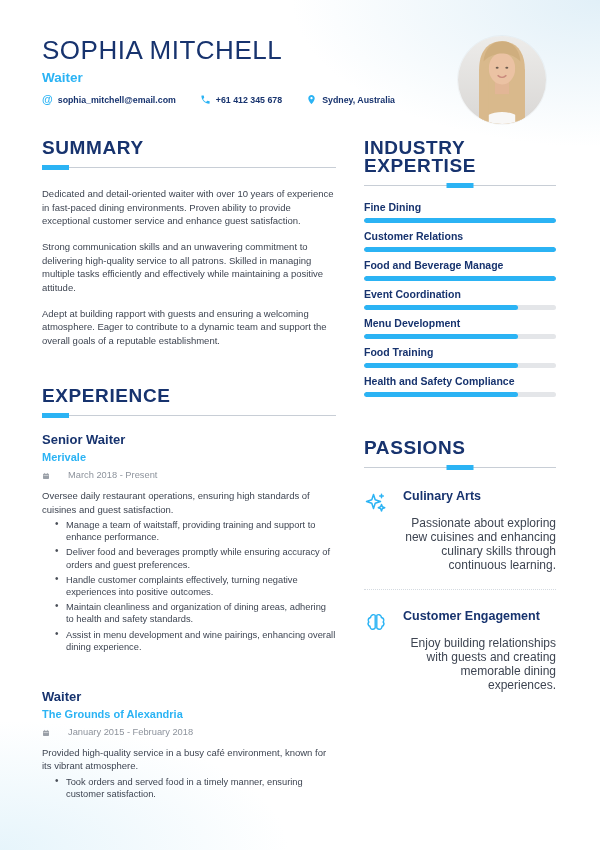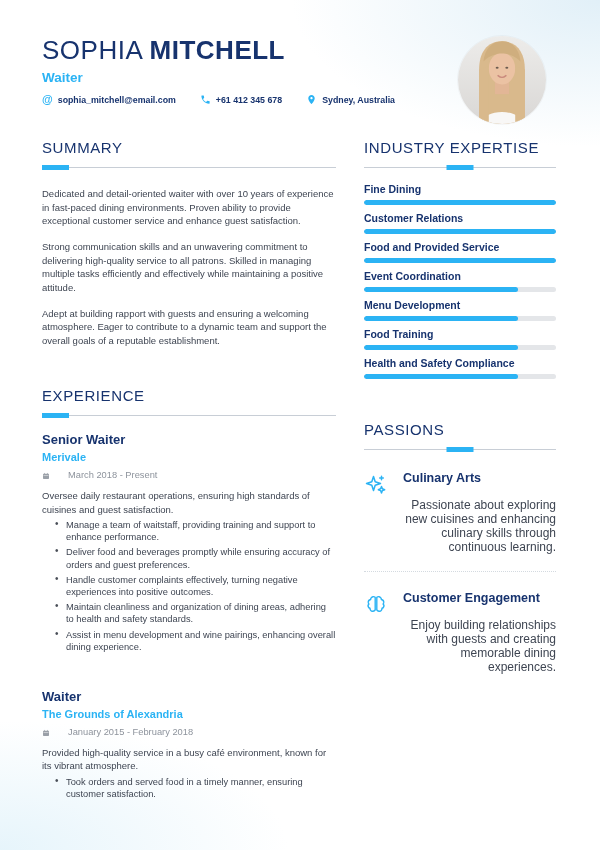--- a/index.html
+++ b/index.html
@@ -8,37 +8,37 @@
 
   .wash-top-right { position:absolute; top:0; right:0; width:480px; height:230px; pointer-events:none;
     background: radial-gradient(ellipse 440px 210px at 100% 0%, rgba(222,238,247,0.9) 0%, rgba(222,238,247,0) 70%); }
   .wash-bottom-left { position:absolute; bottom:0; left:0; width:420px; height:210px; pointer-events:none;
     background: radial-gradient(ellipse 400px 180px at 0% 100%, rgba(229,244,251,0.95) 0%, rgba(229,244,251,0) 72%); }
 
   .content { position:relative; padding:36px 44px 0 42px; }
 
   
   .name { margin:0; font-size:26px; line-height:1.12; color:#17336e; font-weight:400; letter-spacing:0.5px; }
-  .name .last { font-weight:700; }
+  .name .last { font-weight:400; }
   .job-title { margin-top:5px; font-size:13.5px; font-weight:700; color:#2bb3f4; }
   .contact-row { margin-top:9px; display:flex; align-items:center; gap:24px; }
   .contact-item { display:flex; align-items:center; gap:5px; font-size:8.8px; font-weight:700; color:#17336e; }
   .at-glyph { color:#2bb3f4; font-size:11px; font-weight:700; line-height:1; }
   .cicon svg { display:block; }
 
   .photo { position:absolute; top:36px; left:458px; width:88px; height:88px; border-radius:50%; overflow:hidden;
     box-shadow:0 0 0 1px rgba(0,0,0,0.03); }
   .photo svg { display:block; width:100%; height:100%; }
 
   
   .columns { display:flex; gap:28px; margin-top:34px; }
   .col-left { width:294px; flex:none; }
   .col-right { width:192px; flex:none; }
 
-  .section-title { margin:0; font-size:15px; font-weight:400; color:#17336e; letter-spacing:0.6px; line-height:18px; }
+  .section-title { margin:0; font-size:19px; font-weight:700; color:#17336e; letter-spacing:0.6px; line-height:18px; }
   .section-title.center { text-align:left; }
   .rule { position:relative; height:5px; margin-top:8px; }
   .rule::before { content:""; position:absolute; left:0; right:0; top:2px; height:1px; background:#c8ced6; }
   .rule .accent-bar { position:absolute; top:0; width:27px; height:5px; background:#2bb3f4; }
   .rule.left .accent-bar { left:0; }
   .rule.center .accent-bar { left:50%; transform:translateX(-50%); }
 
   
   .summary-body { margin-top:17px; }
   .summary-body p { margin:0 0 13px 0; font-size:9.5px; line-height:13.4px; color:#3e4552; }
@@ -207,21 +207,21 @@
                   <div class="skill-fill" style="width: 100%;"></div>
                 </div>
             </div>
             <div class="skill">
               <div class="skill-label">Customer Relations</div>
               <div class="skill-track">
                   <div class="skill-fill" style="width: 100%;"></div>
                 </div>
             </div>
             <div class="skill">
-              <div class="skill-label">Food and Provided Service</div>
+              <div class="skill-label">Food and Beverage Manage</div>
               <div class="skill-track">
                   <div class="skill-fill" style="width: 100%;"></div>
                 </div>
             </div>
             <div class="skill">
               <div class="skill-label">Event Coordination</div>
               <div class="skill-track">
                   <div class="skill-fill" style="width: 80%;"></div>
                 </div>
             </div>

